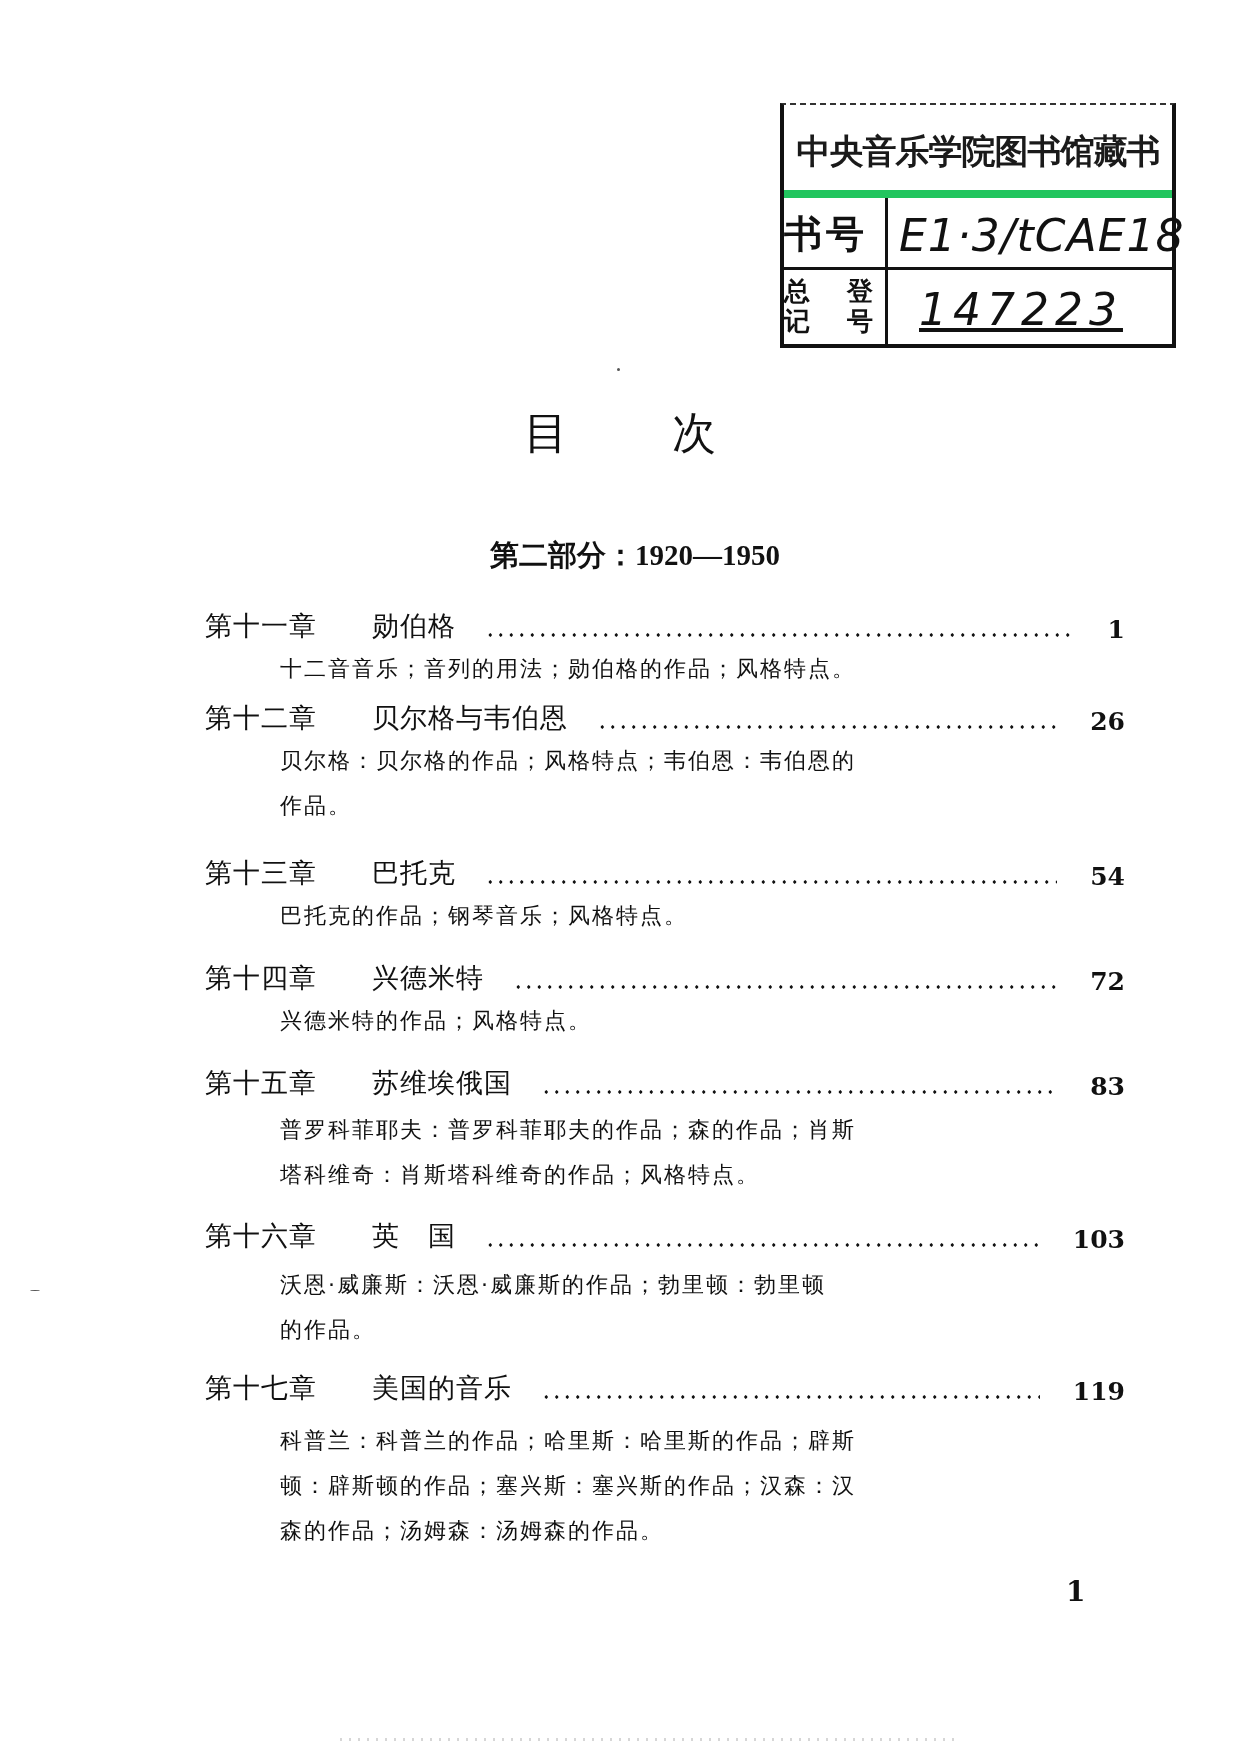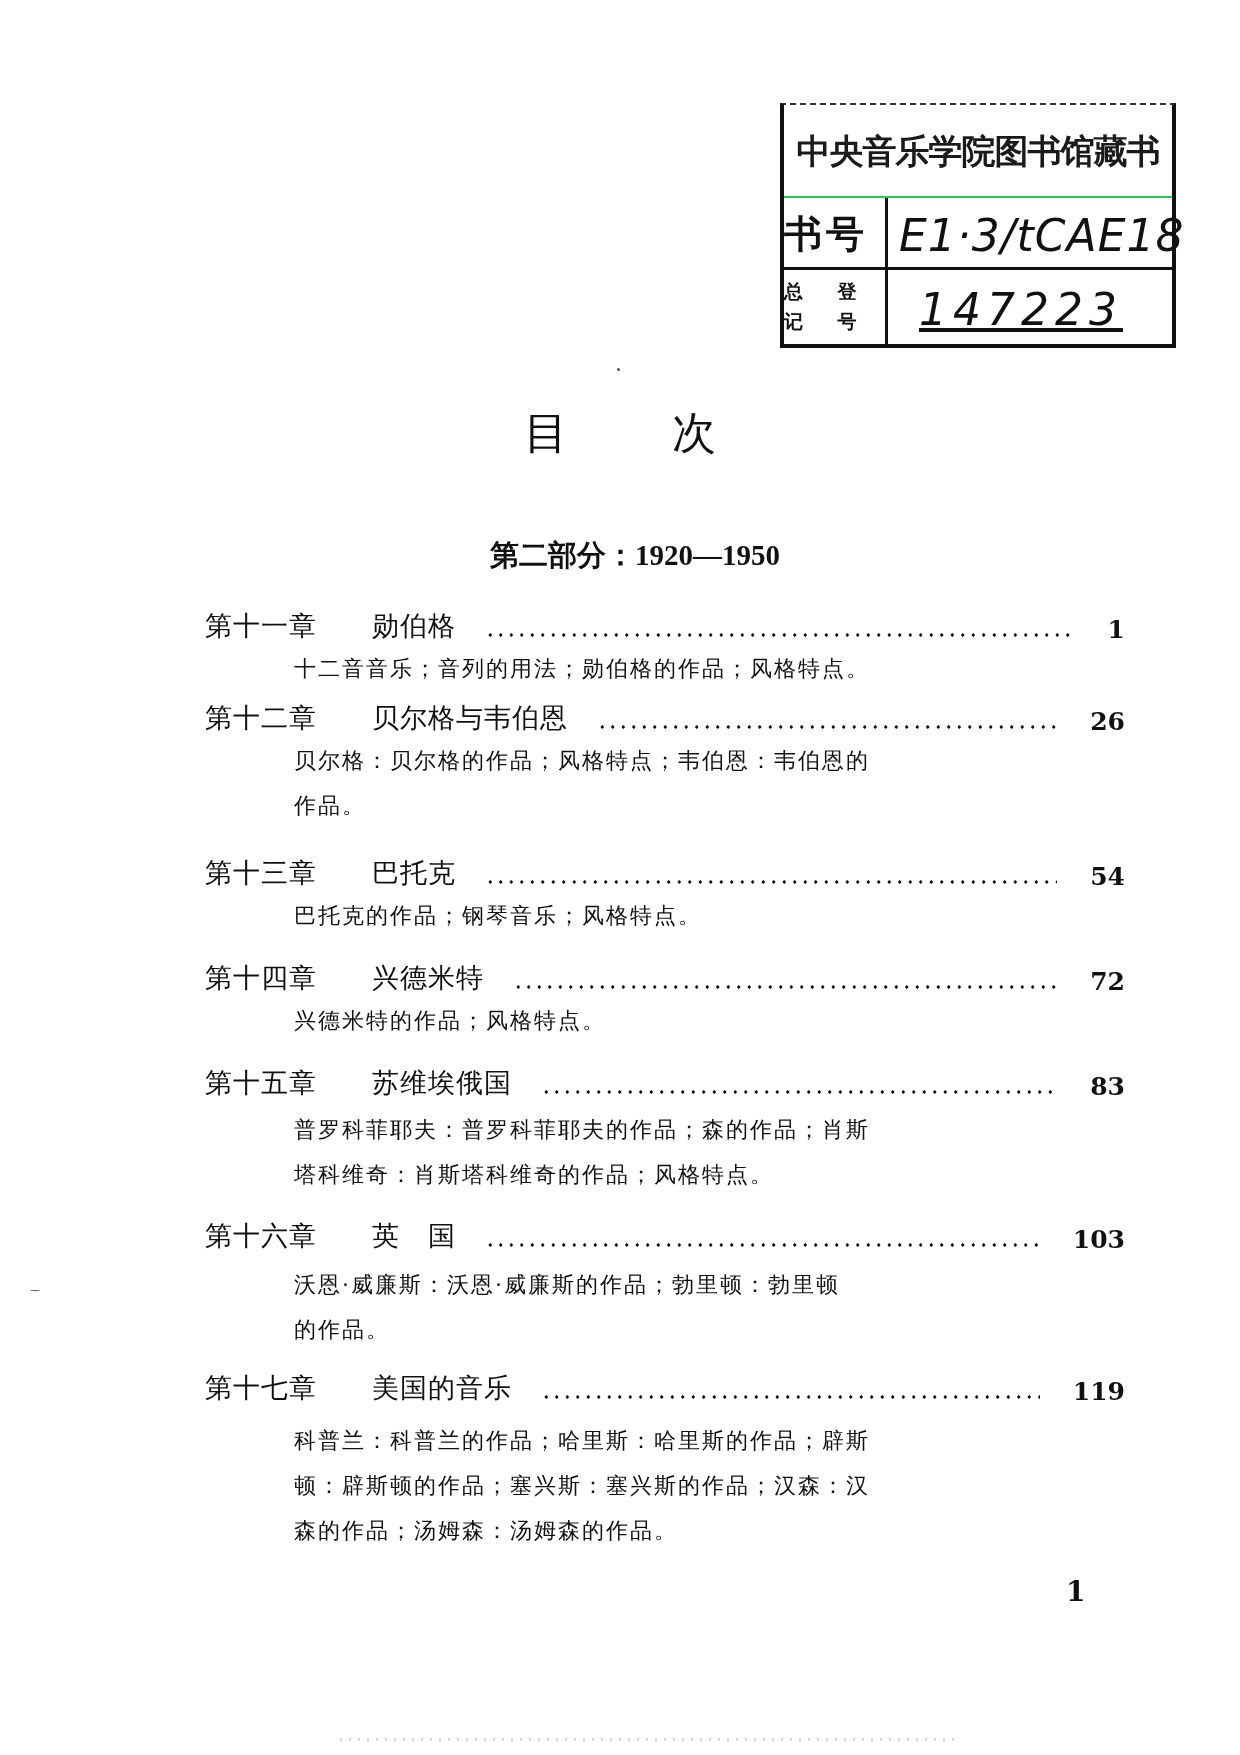--- a/index.html
+++ b/index.html
@@ -4,31 +4,31 @@
 <style>
   html, body { margin:0; padding:0; background:#ffffff; }
   body { width:1240px; height:1755px; position:relative; overflow:hidden;
          font-family:"DejaVu Serif", serif; color:#111; }
   .abs { position:absolute; }
 
   
   .stamp { left:780px; top:103px; width:396px; height:245px;
            border:4px solid #111; border-top:2px dashed #333; box-sizing:border-box; }
   .stamp-head { position:absolute; left:0; top:0; width:100%; height:93px;
-           border-bottom:2px solid #22c55e; box-sizing:border-box;
+           border-bottom:8px solid #22c55e; box-sizing:border-box;
            font-family:Liberation Sans, sans-serif; font-size:34px; font-weight:bold;
            letter-spacing:-1px; line-height:93px; text-align:center; color:#1a1a1a; }
   .stamp-row { position:absolute; left:0; width:100%; box-sizing:border-box; }
   .stamp-row.r1 { top:93px; height:72px; border-bottom:3px solid #111; }
   .stamp-row.r2 { top:165px; height:76px; }
   .stamp-label { position:absolute; left:0; top:0; width:104px; height:100%;
            border-right:3px solid #111; box-sizing:border-box;
            font-family:"DejaVu Sans", sans-serif; font-weight:bold; text-align:left; }
   .r1 .stamp-label { font-size:38px; line-height:72px; letter-spacing:4px; }
-  .r2 .stamp-label { font-size:19px; line-height:30px; padding-top:6px; letter-spacing:14px; white-space:pre; }
+  .r2 .stamp-label { font-size:26px; line-height:30px; padding-top:6px; letter-spacing:14px; white-space:pre; }
   .stamp-value { position:absolute; left:115px; top:0; height:100%;
            font-family:"DejaVu Sans", sans-serif; font-style:italic; font-size:44px; }
   .r1 .stamp-value { line-height:76px; letter-spacing:1px; }
   .r2 .stamp-value { line-height:80px; left:135px; letter-spacing:6px;text-decoration:underline; }
 
   
   .toc-title { top:404px; left:0; width:1240px; text-align:center;
                font-family:"DejaVu Serif", serif; font-size:44px; }
   .toc-title span { display:inline-block; margin:0 52px; }
   .part-title { top:536px; left:0; width:1240px; text-align:center;
@@ -37,21 +37,21 @@
   
   .chapter { left:205px; width:920px; height:36px; display:flex; align-items:flex-end;
              font-family:"DejaVu Sans", sans-serif; font-size:27px;gap:27px; }
   .ch-num { white-space:nowrap; letter-spacing:1px; }
   .ch-name { white-space:pre; margin-left:28px; letter-spacing:1px; }
   .leader { flex:1; margin:0 6px 7px 2px; height:4px;
             background-image:radial-gradient(circle, #111 1.6px, transparent 1.8px);
             background-size:10.5px 4px; background-repeat:repeat-x; }
   .ch-page { font-family:"DejaVu Serif", serif; font-weight:bold; font-size:25px; min-width:22px; text-align:right; }
 
-  .sub { left:294px; width:690px; font-family:"DejaVu Sans", sans-serif;
+  .sub { left:280px; width:690px; font-family:"DejaVu Sans", sans-serif;
          font-size:22px; line-height:45px; letter-spacing:2px; }
 
   .folio { left:1066px; top:1575px; font-family:"DejaVu Serif", serif; font-weight:bold; font-size:28px; }
   .scan-noise { left:340px; top:1738px; width:620px; height:3px;
                 background:repeating-linear-gradient(90deg,#bbb 0 2px,transparent 2px 9px); opacity:.6; }
   .speck { width:3px; height:3px; background:#555; border-radius:50%; }
 </style>
 </head>
 <body>
 

